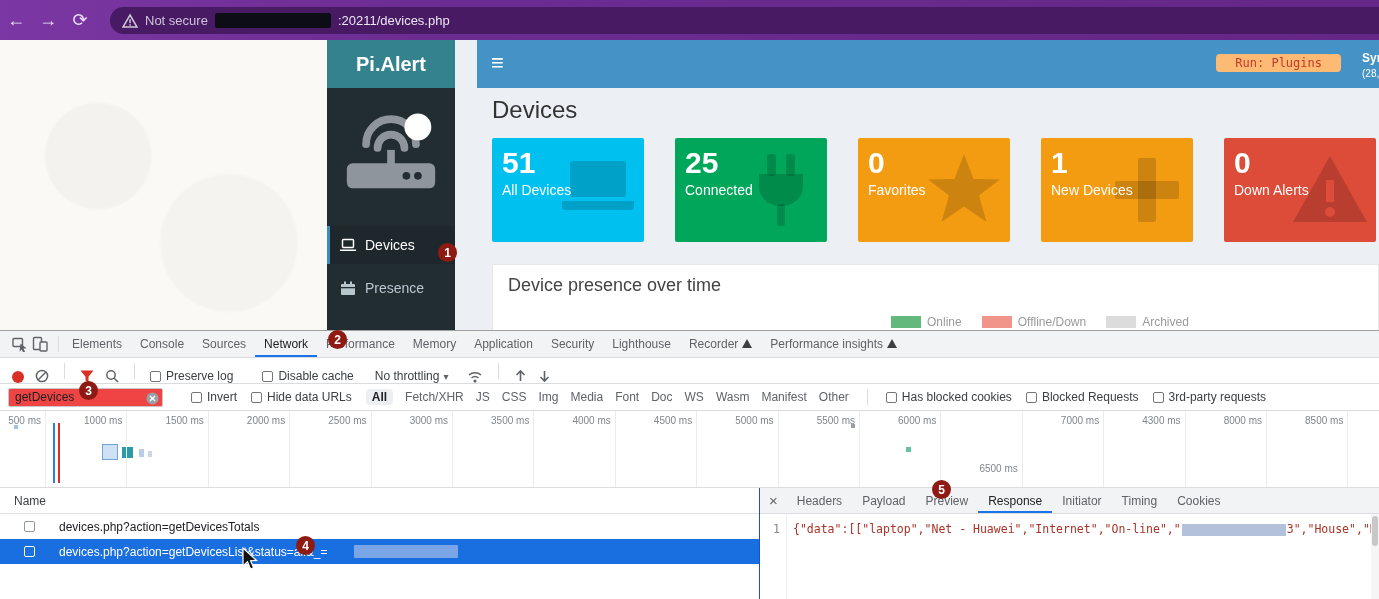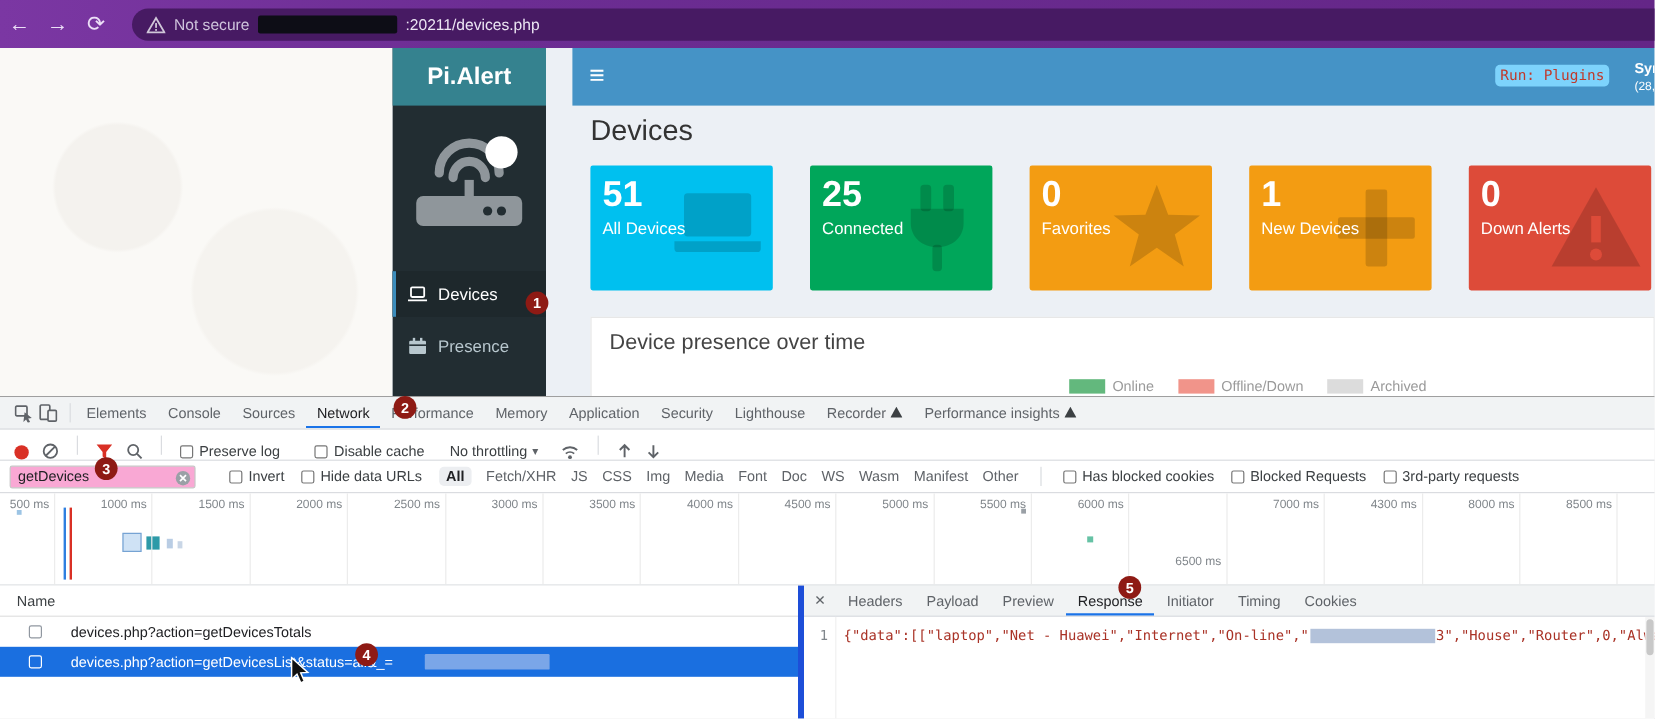--- a/index.html
+++ b/index.html
@@ -25,22 +25,22 @@
   
   .app{position:absolute;left:327px;top:40px;width:1052px;height:290px;overflow:hidden;background:#ecf0f5}
   .sidebar{position:absolute;left:0;top:0;width:128px;height:100%;background:#222d32}
   .logo{height:48px;background:#35828f;color:#fff;font-size:20px;font-weight:bold;line-height:48px;text-align:center}
   .router-wrap{display:flex;justify-content:center;margin-top:12px}
   .menu{margin-top:30px}
   .menu-item{height:38px;display:flex;align-items:center;gap:9px;padding-left:13px;color:#b8c7ce;font-size:14px;cursor:pointer;margin-bottom:5px}
   .menu-item.active{background:#1e282c;color:#fff;border-left:3px solid #3c8dbc;padding-left:10px}
   .navbar{position:absolute;left:150px;top:0;right:0;height:48px;background:#4593c6}
   .hamburger{position:absolute;left:14px;top:10px;color:#fff;font-size:22px;cursor:pointer}
-  .run-plugins{position:absolute;right:38px;top:14px;background:#7dd3fc;color:#c0392b;
-    font-family:"DejaVu Sans Mono",monospace;font-size:12px;padding:2px 4px;border-radius:4px;cursor:pointer;white-space:nowrap}
+  .run-plugins{position:absolute;right:38px;top:14px;background:#fdba74;color:#c0392b;
+    font-family:"DejaVu Sans Mono",monospace;font-size:12px;padding:2px 19px;border-radius:4px;cursor:pointer;white-space:nowrap}
   .corner{position:absolute;left:885px;top:10px;color:#fff;white-space:nowrap;line-height:14px}
   .corner .l1{font-size:12px;font-weight:bold}
   .corner .l2{font-size:10px}
   .content{position:absolute;left:150px;top:48px;right:0;bottom:0;padding:8px 0 0 15px}
   .page-title{font-size:24px;font-weight:normal;color:#333;margin-bottom:14px}
   .cards{display:flex;gap:31px}
   .card{position:relative;width:152px;height:104px;border-radius:2px;color:#fff;overflow:hidden;cursor:pointer}
   .card .val{font-size:30px;font-weight:bold;padding:8px 10px 0}
   .card .lbl{font-size:14px;padding:2px 10px 0;position:relative;z-index:2}
   .card-icon{position:absolute;right:6px;top:12px;width:80px;height:80px;fill:rgba(0,0,0,0.16)}
@@ -60,33 +60,33 @@
   .dt-tab.active{color:#202124;box-shadow:inset 0 -2px 0 #1a73e8}
   .dt-toolbar{height:26px;border-bottom:1px solid #dadce0;display:flex;align-items:flex-end;gap:11px;padding-left:12px}
   .tb-icon{display:inline-flex;align-items:center;cursor:pointer}
   .rec-btn{width:12px;height:12px;border-radius:50%;background:#d93025}
   .chk{display:inline-flex;align-items:center;gap:5px;color:#3c4043;cursor:pointer;white-space:nowrap}
   .chk .box{width:11px;height:11px;border:1px solid #767676;border-radius:2px;background:#fff}
   .drop{display:inline-flex;align-items:center;gap:4px;color:#3c4043;cursor:pointer;white-space:nowrap}
   .caret{font-size:10px;color:#5f6368}
   .dt-filterbar{height:27px;border-bottom:1px solid #dadce0;display:flex;align-items:center;gap:14px;padding-left:8px}
   .filter-input{position:relative;width:155px;height:19px;border:1px solid #c7c7c7;border-radius:2px;
-    display:flex;align-items:center;padding:0 18px 0 6px;background:#f9a8d4}
+    display:flex;align-items:center;padding:0 18px 0 6px;background:#ef4444}
   .filter-input .ftxt{font-size:12px;color:#202124;white-space:nowrap;overflow:hidden}
   .filter-input svg{position:absolute;right:3px;top:3px}
   .ftypes{display:flex;gap:12px;align-items:center}
   .ftype{color:#5f6368;cursor:pointer;white-space:nowrap}
   .ftype.active{color:#202124;font-weight:bold;background:#eceef1;border-radius:4px;padding:1px 6px}
   .timeline{position:relative;height:77px;border-bottom:1px solid #dadce0;overflow:hidden;cursor:pointer}
   .tl-line{position:absolute;top:0;bottom:0;width:1px;background:#ececec}
   .tl-label{position:absolute;top:4px;width:56px;text-align:right;font-size:10px;color:#80868b;white-space:nowrap}
   .mark{position:absolute}
 
   .dt-bottom{position:absolute;left:0;top:157px;right:0;bottom:0;display:flex}
-  .netlist{width:670px;border-right:5px solid #1d4ed8;display:flex;flex-direction:column}
+  .netlist{width:760px;border-right:1px solid #1d4ed8;display:flex;flex-direction:column}
   .netlist-header{height:26px;display:flex;align-items:center;padding-left:14px;border-bottom:1px solid #e0e0e0;color:#3c4043;background:#fff}
   .net-row{height:25px;display:flex;align-items:center;gap:24px;padding-left:24px;cursor:pointer;white-space:nowrap;overflow:hidden}
   .net-row .box{width:11px;height:11px;border:1px solid #9097a0;border-radius:2px;flex:none}
   .net-row.sel{background:#1a6fe0;color:#fff}
   .net-row.sel .box{border-color:#fff}
   .redact-blue{display:inline-block;width:104px;height:13px;background:#7fa7;background:#7aa6e8;border-radius:1px;margin-left:2px}
   .detail{flex:1;display:flex;flex-direction:column;overflow:hidden}
   .detail-tabs{height:26px;background:#f1f3f4;border-bottom:1px solid #dadce0;display:flex;align-items:stretch}
   .d-close{display:flex;align-items:center;padding:0 9px;color:#5f6368;font-size:15px;cursor:pointer}
   .d-tab{display:flex;align-items:center;padding:0 10px;color:#5f6368;cursor:pointer;white-space:nowrap}

